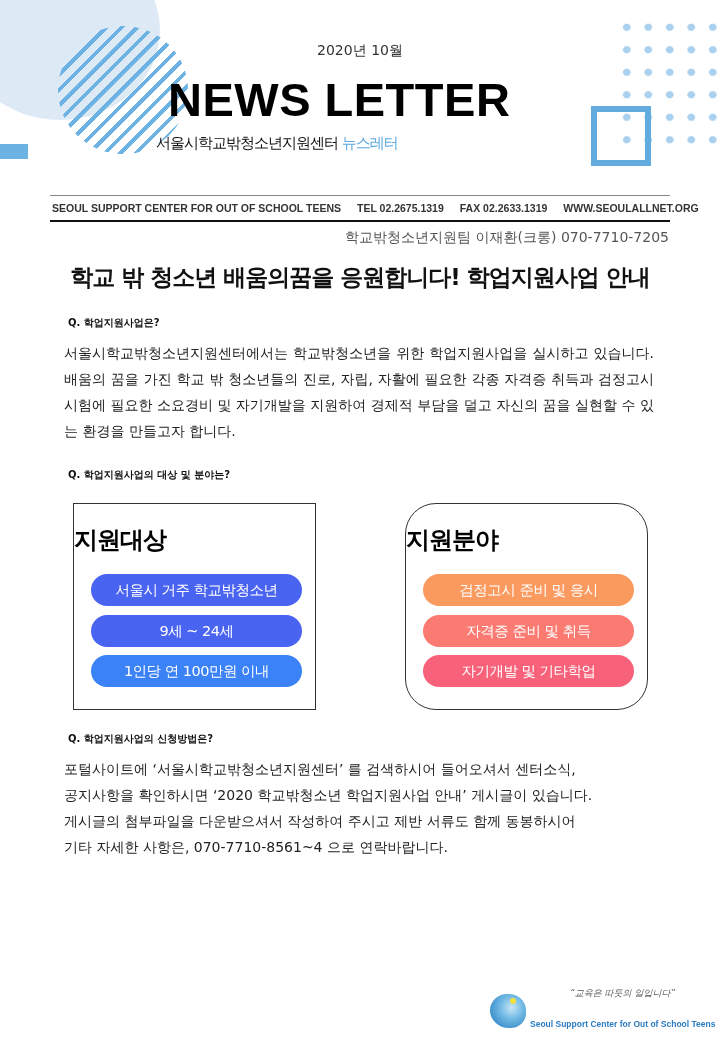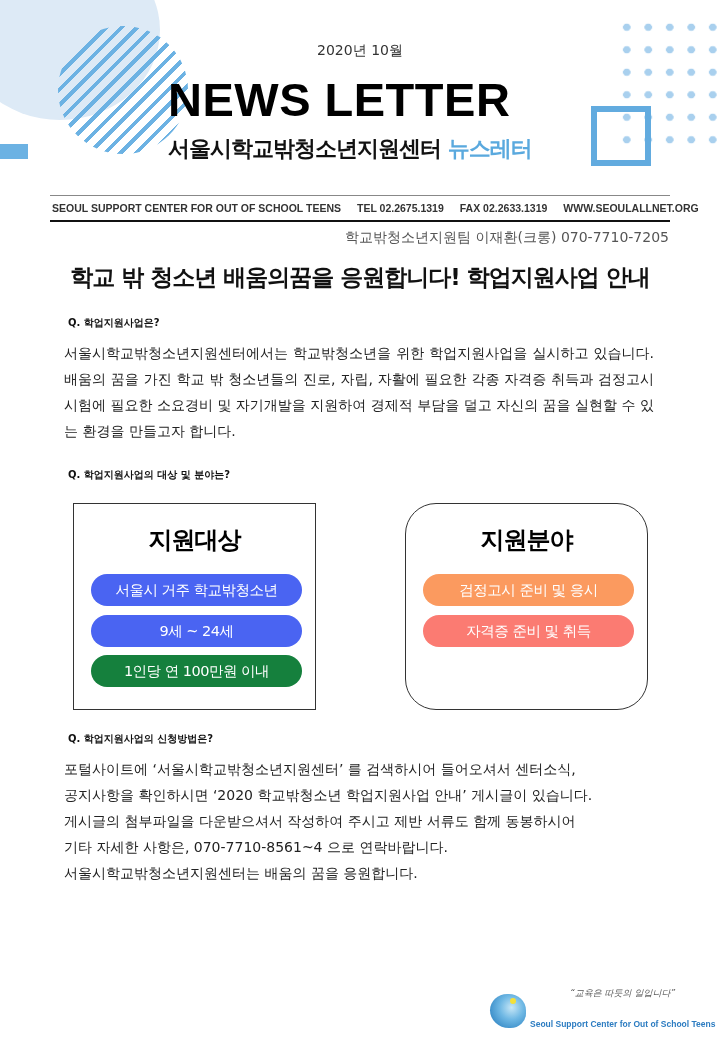--- a/index.html
+++ b/index.html
@@ -10,36 +10,36 @@
   .deco-circle { position: absolute; left: -40px; top: -60px; width: 200px; height: 180px; border-radius: 50%; background: #ddeaf6; }
   .deco-stripes { position: absolute; left: 58px; top: 26px; width: 130px; height: 128px; border-radius: 50%; overflow: hidden;
     background: repeating-linear-gradient(135deg, #6cb2e3 0px, #6cb2e3 4px, transparent 4px, transparent 11px); }
   .deco-bar { position: absolute; left: 0; top: 144px; width: 28px; height: 15px; background: #6cb2e3; }
   .deco-dots { position: absolute; left: 616px; top: 16px; width: 104px; height: 130px;
     background-image: radial-gradient(circle, #a9d0ee 3.5px, transparent 4px); background-size: 21.5px 22.5px; }
   .deco-square { position: absolute; left: 591px; top: 106px; width: 60px; height: 60px; border: 6px solid #62abdf; }
 
   .date { position: absolute; left: 0; width: 720px; top: 42px; text-align: center; font-size: 14px; color: #333; }
   .title-en { position: absolute; left: 168px; top: 76px; font-family: "Liberation Sans", sans-serif; font-weight: bold; font-size: 47px; letter-spacing: 0.5px; color: #000; line-height: 1; }
-  .title-ko { position: absolute; left: 168px; top: 134px; font-size: 22px; font-weight: bold; color: #111; letter-spacing: -1px; }
+  .title-ko { position: absolute; left: 156px; top: 134px; font-size: 15px; font-weight: normal; color: #111; letter-spacing: -1px; }
   .title-ko .accent { color: #5aa9de; }
 
   .rule-top { position: absolute; left: 50px; width: 620px; top: 195px; height: 1px; background: #888; }
   .info-bar { position: absolute; left: 52px; top: 202px; width: 620px; font-family: "Liberation Sans", sans-serif; font-size: 10.5px; font-weight: bold; color: #333; display: flex; white-space: nowrap; }
   .info-bar .sep { display: inline-block; width: 1px; height: 12px; background: #bbb; margin: 0 8px; }
   .rule-bottom { position: absolute; left: 50px; width: 620px; top: 220px; height: 2px; background: #111; }
   .contact { position: absolute; right: 51px; top: 229px; font-size: 14px; color: #555; }
 
   .headline { position: absolute; left: 0; width: 720px; top: 262px; text-align: center; font-size: 23px; font-weight: bold; color: #111; letter-spacing: -1px; }
 
   .q { position: absolute; left: 68px; font-size: 10px; font-weight: bold; color: #111; }
   .para { position: absolute; left: 64px; width: 590px; font-size: 14px; color: #222; line-height: 26px; text-align: justify; }
 
   .box { position: absolute; top: 503px; width: 243px; height: 207px; border: 1.5px solid #333; background: #fff; }
-  .box-title { text-align: center; margin-top: 20px; font-size: 24px; font-weight: bold; color: #000; letter-spacing: -1px; }
+  .box-title { margin-top: 20px; font-size: 24px; font-weight: bold; color: #000; letter-spacing: -1px; }
   .pill { position: absolute; left: 17px; width: 211px; height: 32px; border-radius: 16px; color: #fff; text-align: center; line-height: 32px; font-size: 14.5px; white-space: nowrap; letter-spacing: -0.5px; }
 
   .logo { position: absolute; left: 490px; top: 990px; width: 222px; height: 44px; }
   .logo-mark { position: absolute; left: 0; top: 4px; width: 36px; height: 34px; border-radius: 50% 50% 45% 55%; background: radial-gradient(circle at 60% 40%, #c6e6f6 0, #6fb8e4 40%, #1a73b8 100%); }
   .logo-mark .dot { position: absolute; left: 20px; top: 4px; width: 6px; height: 6px; border-radius: 50%; background: #f3e03a; }
   .logo-slogan { position: absolute; left: 80px; top: -3px; font-size: 9px; font-style: italic; color: #555; }
   .logo-ko { position: absolute; left: 40px; top: 10px; font-size: 13.5px; font-weight: bold; color: #1f5aa8; letter-spacing: -0.5px; white-space: nowrap; }
   .logo-en { position: absolute; left: 40px; top: 29px; font-family: "Liberation Sans", sans-serif; font-size: 8.5px; font-weight: bold; color: #2c7cc1; white-space: nowrap; }
 </style>
 </head>
@@ -75,36 +75,36 @@
 
 <div class="q" style="top:316px;">Q. 학업지원사업은?</div>
 <div class="para" style="top:340px;">서울시학교밖청소년지원센터에서는 학교밖청소년을 위한 학업지원사업을 실시하고 있습니다. 배움의 꿈을 가진 학교 밖 청소년들의 진로, 자립, 자활에 필요한 각종 자격증 취득과 검정고시 시험에 필요한 소요경비 및 자기개발을 지원하여 경제적 부담을 덜고 자신의 꿈을 실현할 수 있는 환경을 만들고자 합니다.</div>
 
 <div class="q" style="top:468px;">Q. 학업지원사업의 대상 및 분야는?</div>
 
 <div class="box" style="left:73px;">
   <div class="box-title">지원대상</div>
   <div class="pill" style="top:70px; background:#4a64f2;">서울시 거주 학교밖청소년</div>
   <div class="pill" style="top:111px; background:#4a64f2;">9세 ~ 24세</div>
-  <div class="pill" style="top:151px; background:#15803d;">1인당 연 100만원 이내</div>
+  <div class="pill" style="top:151px; background:#3b82f6;">1인당 연 100만원 이내</div>
 </div>
 
 <div class="box" style="left:405px;border-radius:31px;">
   <div class="box-title">지원분야</div>
   <div class="pill" style="top:70px; background:#fb9a5f;">검정고시 준비 및 응시</div>
   <div class="pill" style="top:111px; background:#fb7b72;">자격증 준비 및 취득</div>
+  <div class="pill" style="top:151px; background:#f8617a;">자기개발 및 기타학업</div>
 </div>
 
 <div class="q" style="top:732px;">Q. 학업지원사업의 신청방법은?</div>
 <div class="para" style="top:756px; text-align:left;">
   <div>포털사이트에 ‘서울시학교밖청소년지원센터’ 를 검색하시어 들어오셔서 센터소식,</div>
   <div>공지사항을 확인하시면 ‘2020 학교밖청소년 학업지원사업 안내’ 게시글이 있습니다.</div>
   <div>게시글의 첨부파일을 다운받으셔서 작성하여 주시고 제반 서류도 함께 동봉하시어</div>
   <div>기타 자세한 사항은, 070-7710-8561~4 으로 연락바랍니다.</div>
-  <div>서울시학교밖청소년지원센터는 배움의 꿈을 응원합니다.</div>
 </div>
 
 <div class="logo">
   <div class="logo-mark">
       <span class="dot"></span>
     </div>
   <div class="logo-slogan">“교육은 따듯의 일입니다”</div>
   <div class="logo-en">Seoul Support Center for Out of School Teens</div>
 </div>
 

